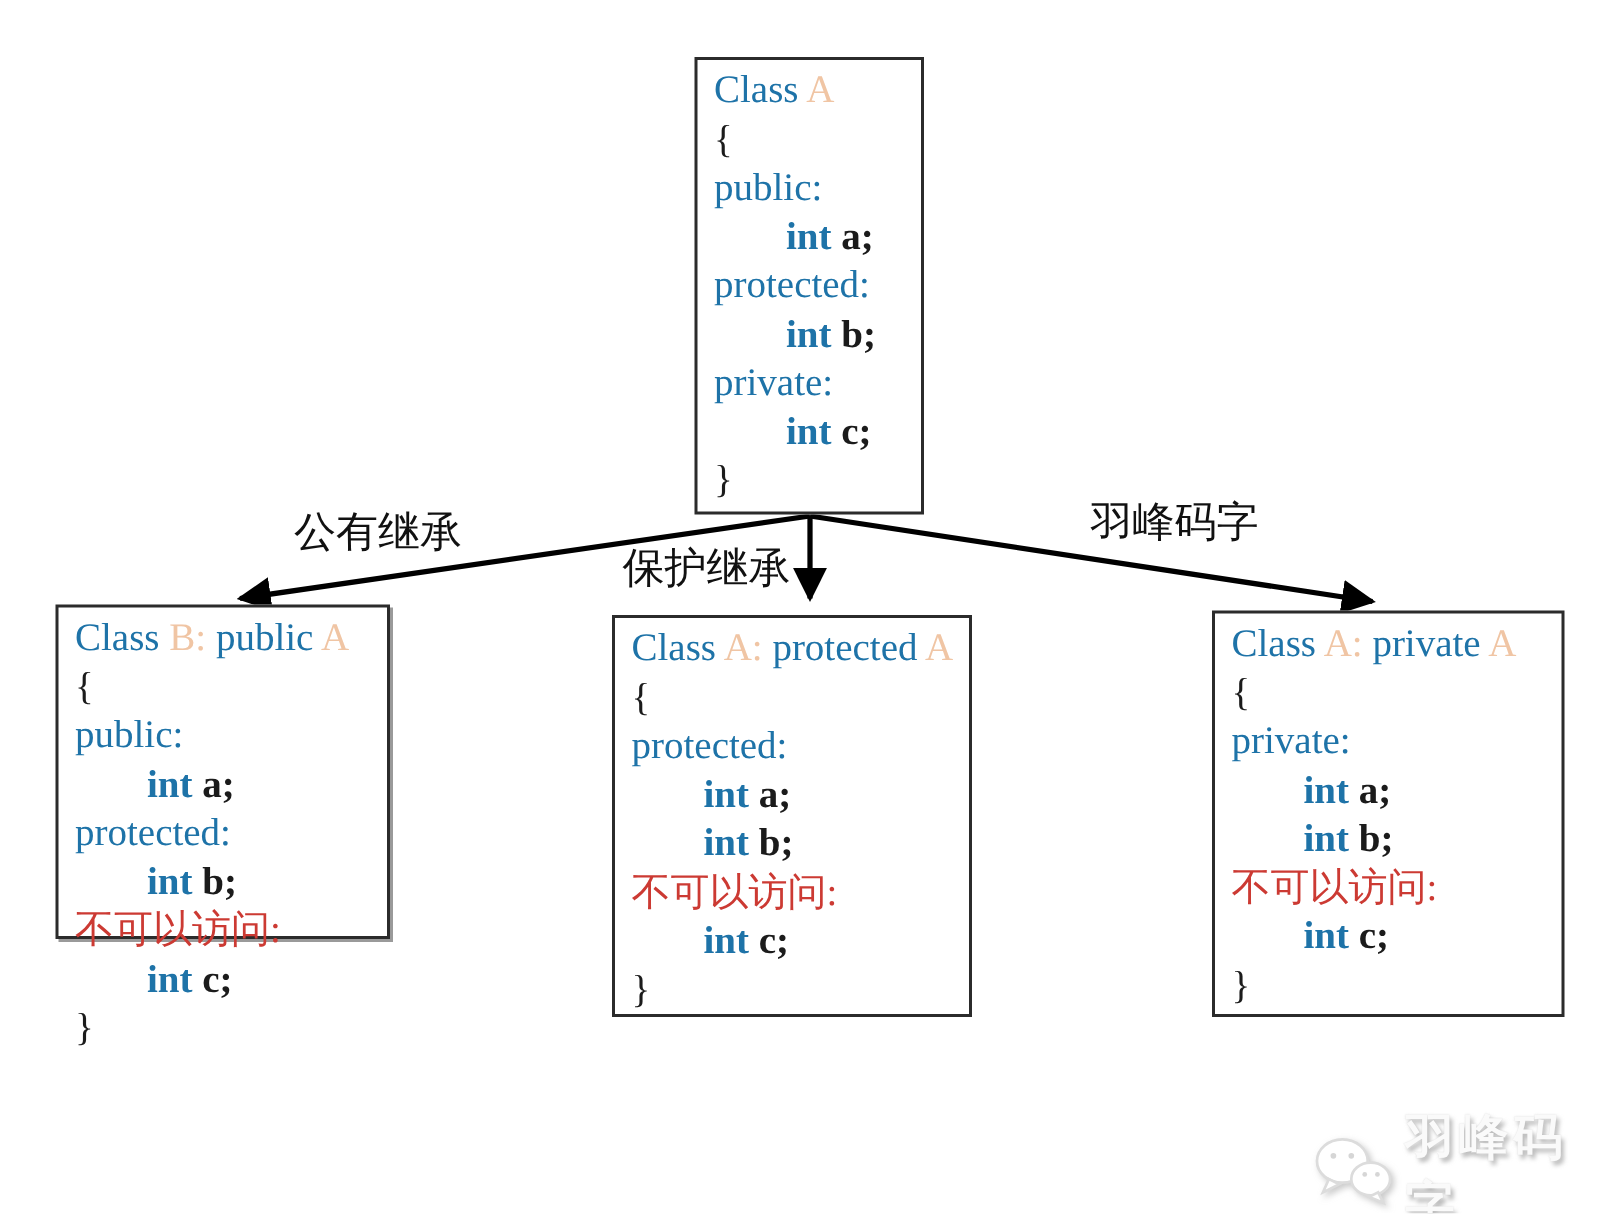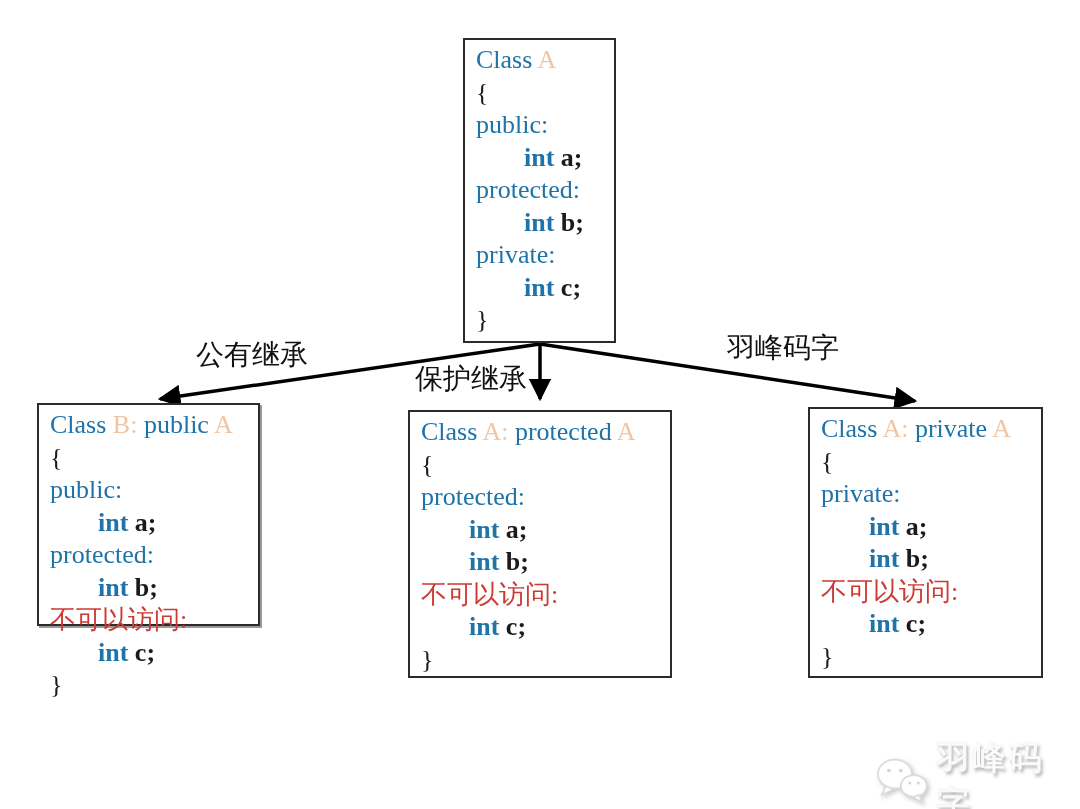--- a/index.html
+++ b/index.html
@@ -9,21 +9,21 @@
   }
   .arrows { position: absolute; left: 0; top: 0; width: 1080px; height: 809px; }
   .arrows line { stroke: var(--arrow, #000); stroke-width: 3.5; }
   .code-box {
     position: absolute; background: #ffffff; border: 2px solid var(--border, #2b2b2b);
     box-sizing: border-box; padding: 4px 0 4px 11px;
     font-size: 26px; line-height: 32.5px; white-space: nowrap;
   }
   .box-top    { left: 463px; top: 38px;  width: 153px; height: 305px; }
   .box-left   { left: 37px;  top: 403px; width: 223px; height: 223px; box-shadow: 2px 2px 0 #9a9a9a; }
-  .box-middle { left: 408px; top: 410px; width: 264px; height: 268px; }
+  .box-middle { left: 408px; top: 410px; width: 240px; height: 268px; }
   .box-right  { left: 808px; top: 407px; width: 235px; height: 271px; }
   .code-line.indent { padding-left: 48px; font-weight: bold; }
   .c-blue  { color: var(--blue,  #1e73a8); }
   .c-peach { color: var(--peach, #f0c5a4); }
   .c-red   { color: var(--red,   #cc3a33); }
   .c-black { color: var(--black, #1b1b1b); }
   .edge-label {
     position: absolute; font-family: "Liberation Sans", sans-serif;
     font-size: 28px; color: #111111; white-space: nowrap;
   }

